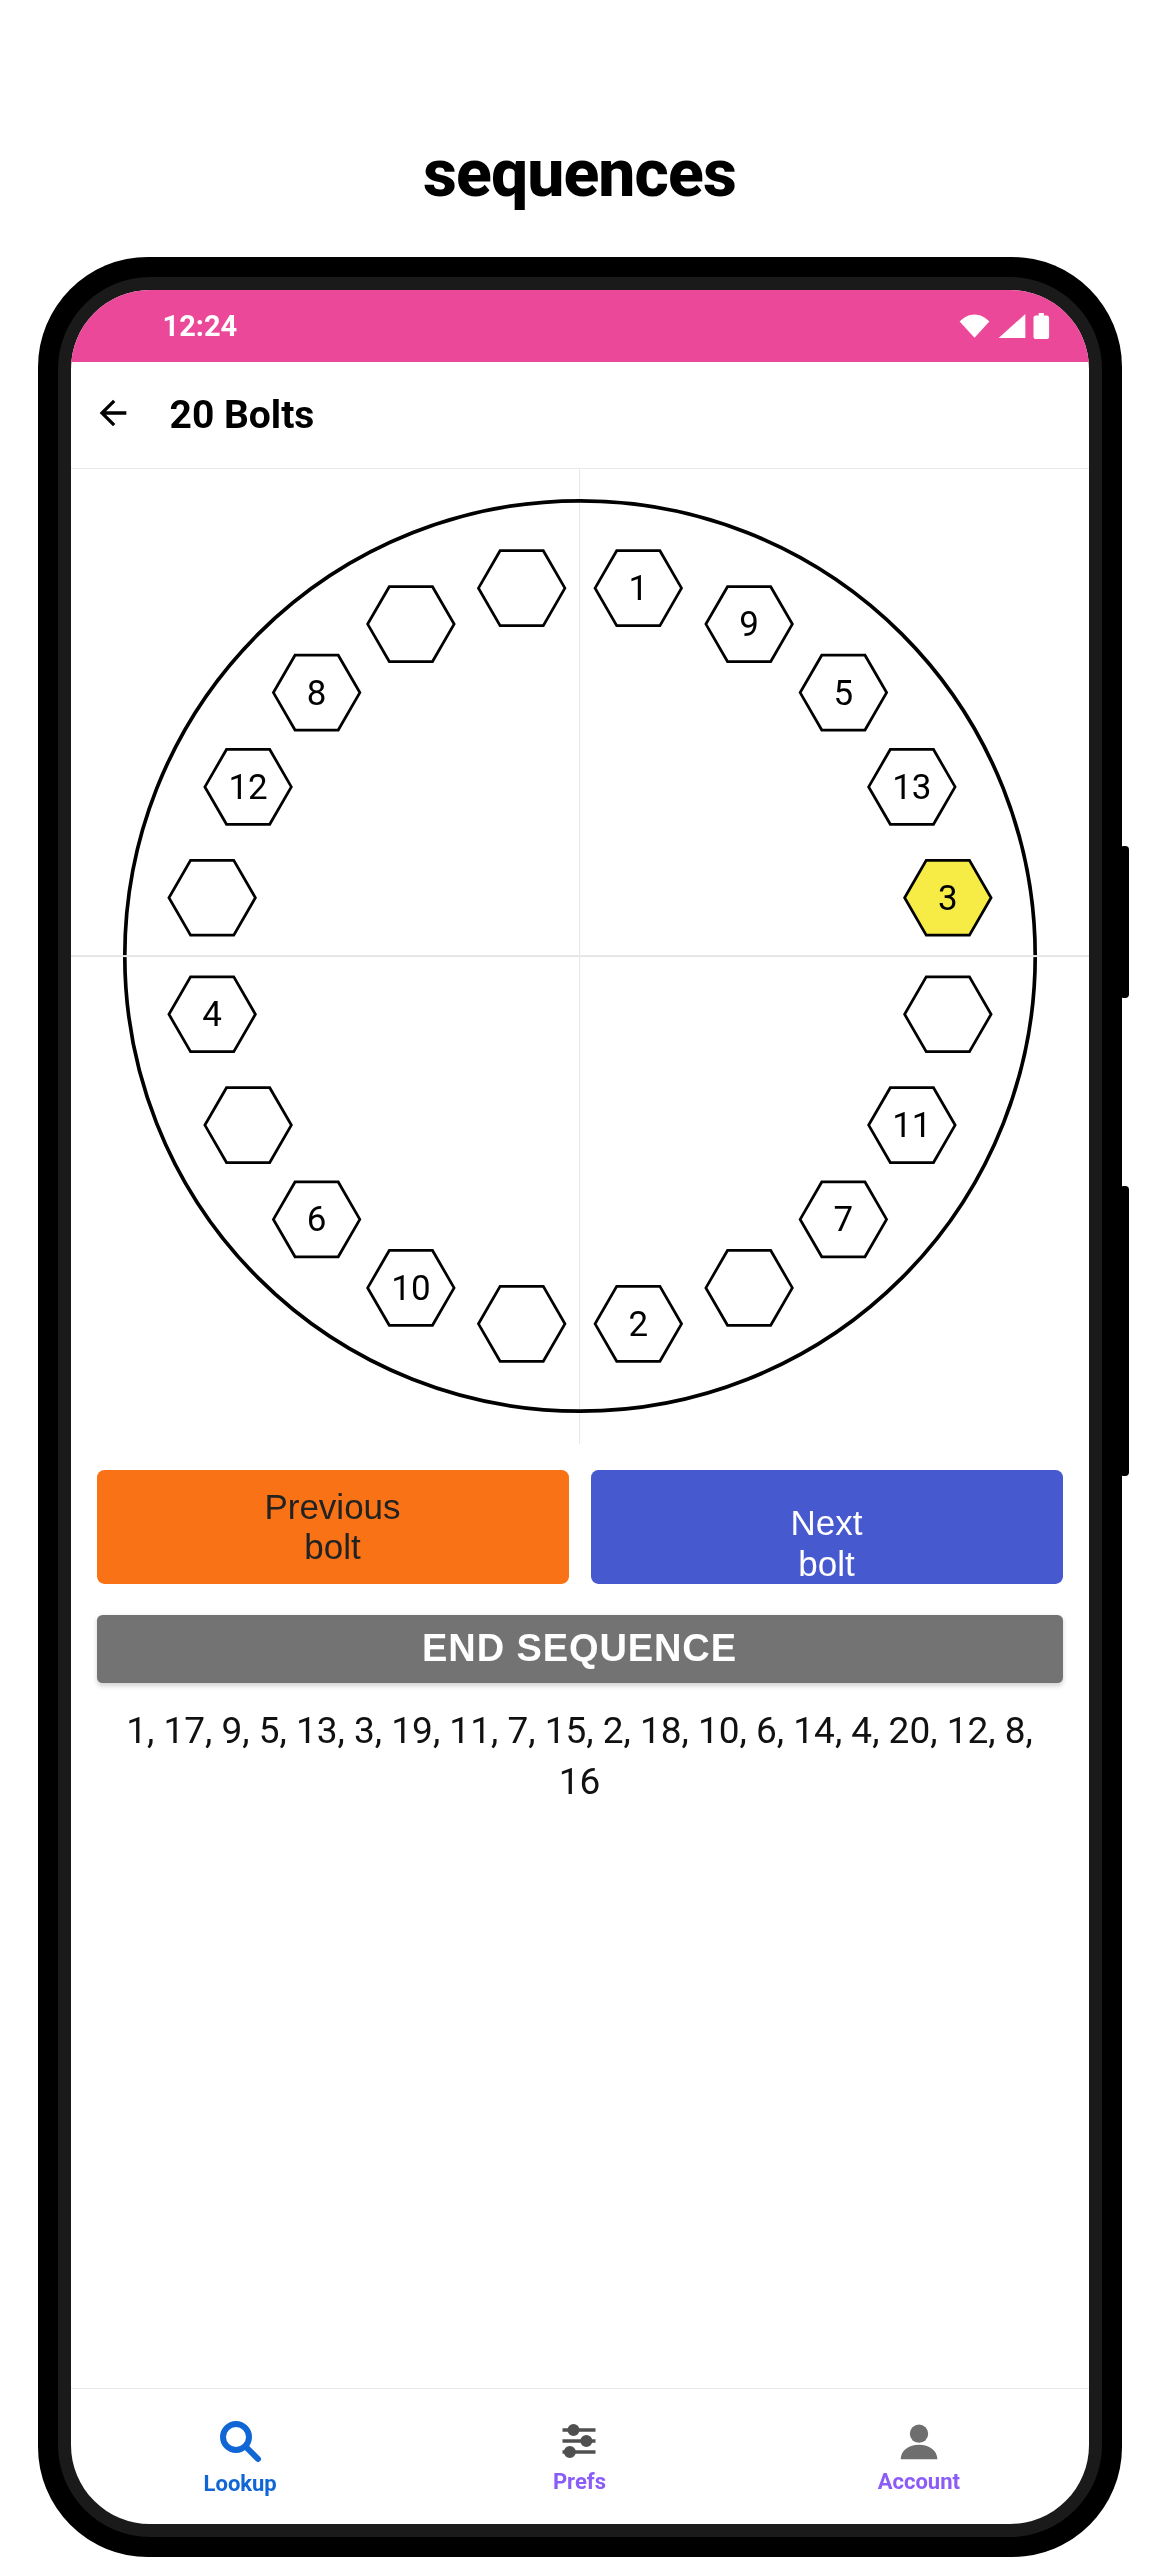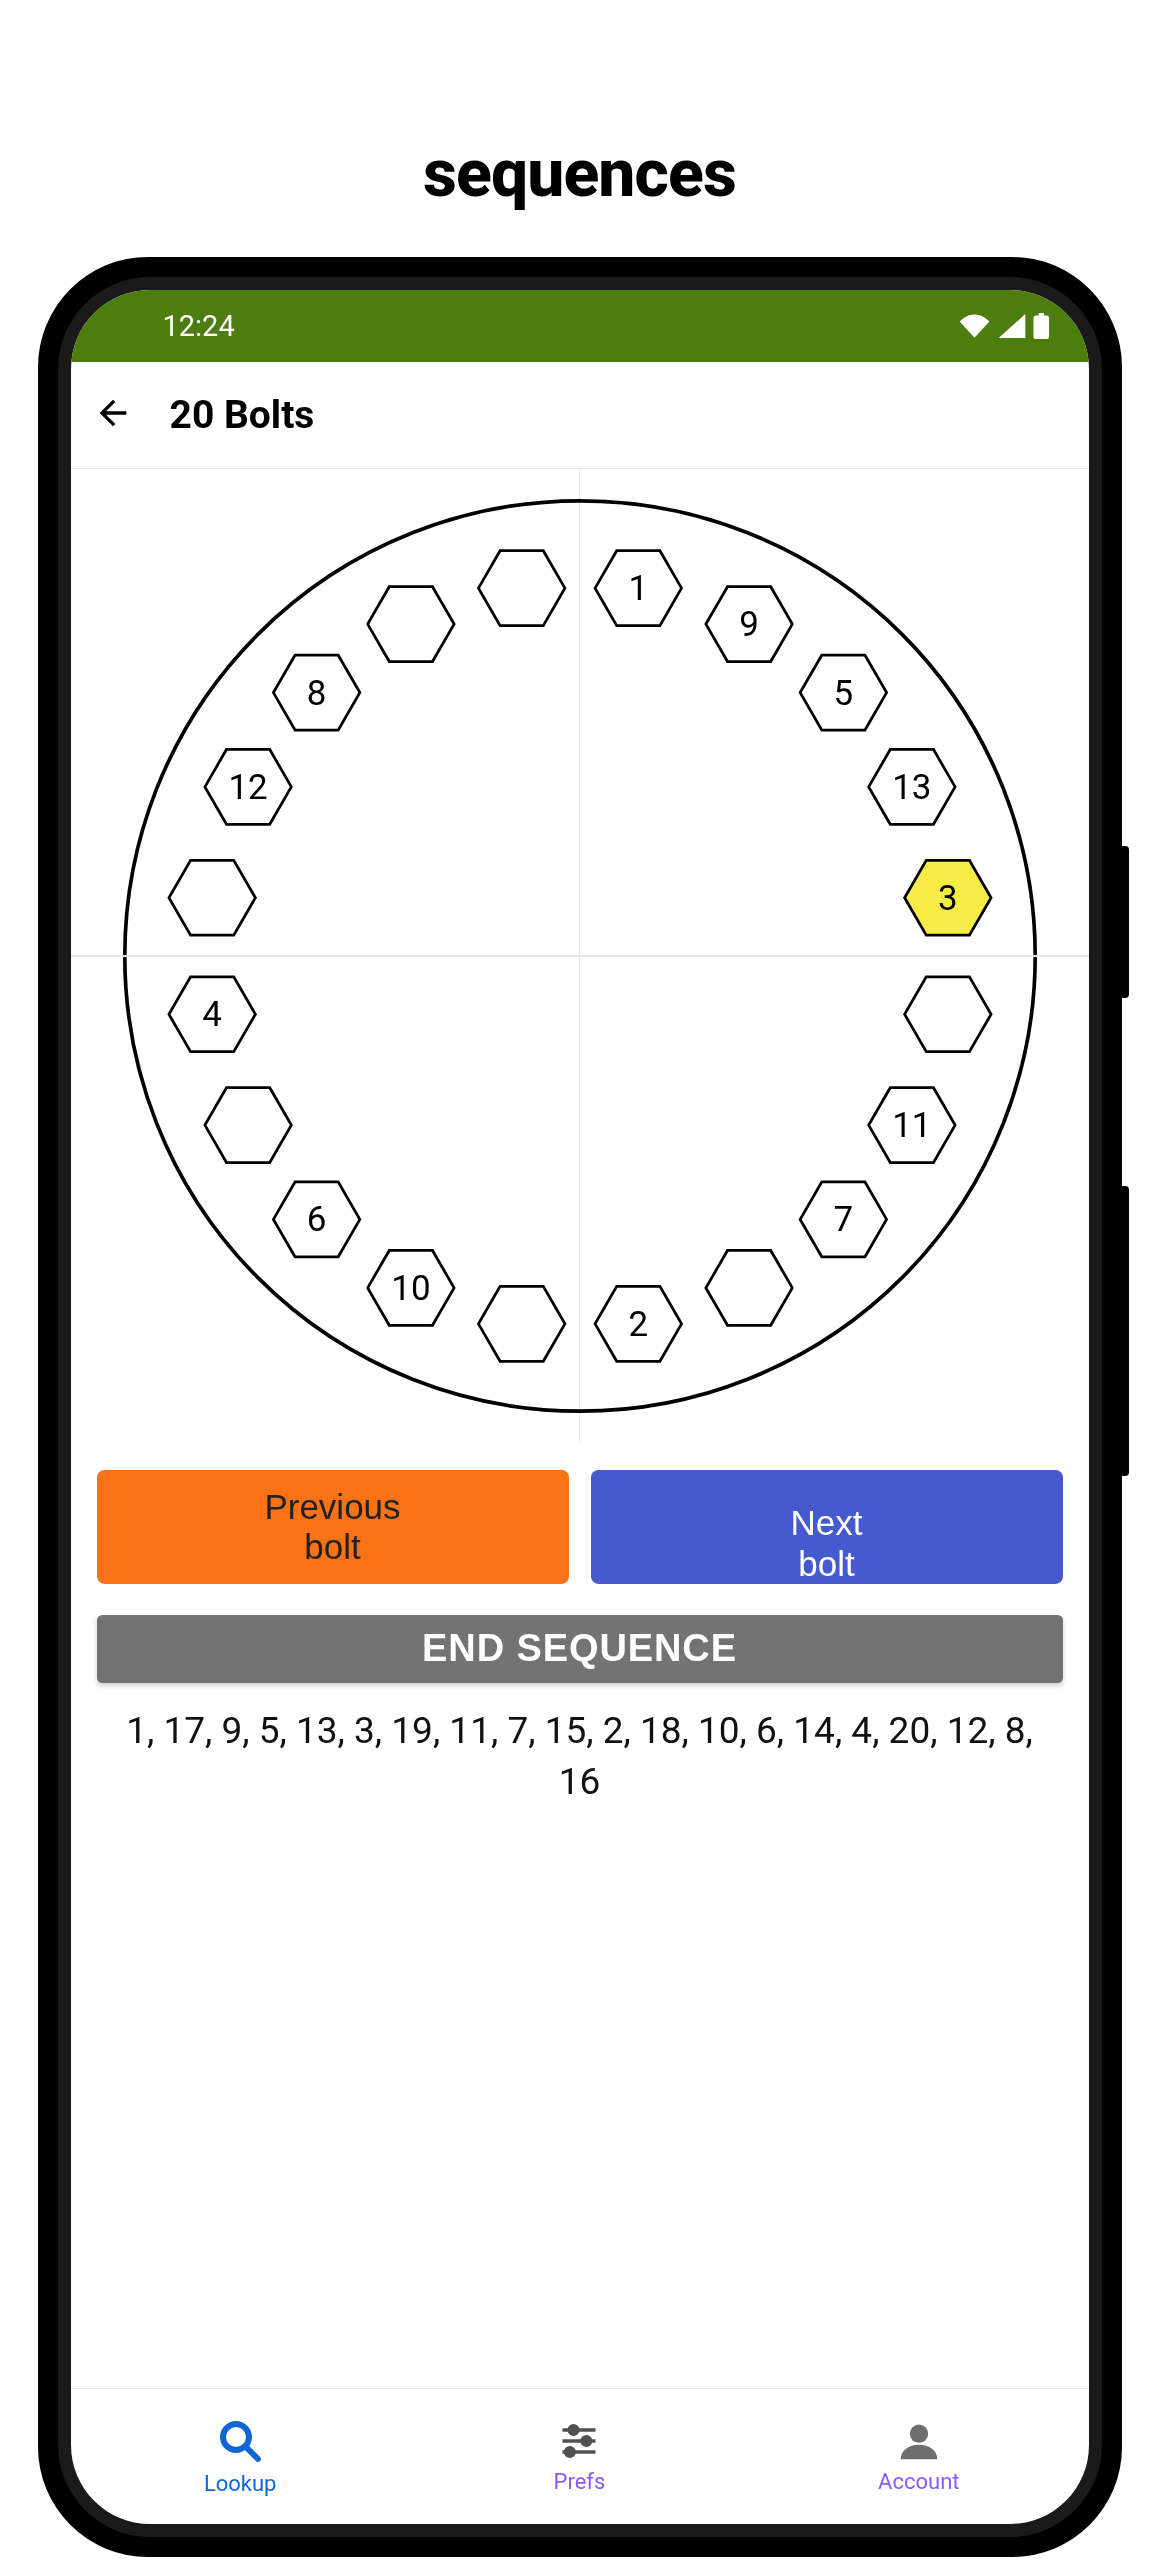--- a/index.html
+++ b/index.html
@@ -7,21 +7,21 @@
   .page { width: 1159px; height: 2576px; display: flex; flex-direction: column; align-items: center; }
   .hero-title { font-size: 66px; font-weight: 800; text-align: center; line-height: 1.12; margin-top: 63px; letter-spacing: -0.9px; }
   .phone-wrap { position: relative; margin-top: 46px; }
   .phone-body { position: relative; width: 1084px; height: 2300px; background: #000; border-radius: 110px; padding: 20px; }
   .phone-inner { position: relative; width: 100%; height: 100%; background: #1a1a1a; border-radius: 92px; padding: 13px; }
   .screen { position: relative; width: 100%; height: 100%; background: #fff; border-radius: 79px; overflow: hidden; display: flex; flex-direction: column; }
   .side-btn { position: absolute; right: -7.4px; width: 9.2px; background: #000; border-radius: 3.7px; }
   .side-btn.b1 { top: 589px; height: 152px; }
   .side-btn.b2 { top: 929px; height: 290px; }
 
-  .statusbar { height: 72px; background: #4d7c0f; display: flex; align-items: center; justify-content: space-between; padding: 0 39px 0 92px; color: #fff; font-size: 29px; font-weight: 400; }
+  .statusbar { height: 72px; background: #ec4899; display: flex; align-items: center; justify-content: space-between; padding: 0 39px 0 92px; color: #fff; font-size: 29px; font-weight: 700; }
   .status-icons { display: flex; align-items: center; gap: 7.4px; }
 
   .appbar { height: 107px; display: flex; align-items: center; padding: 12px 22px; gap: 37px; border-bottom: 1.8px solid #e9e9e9; }
   .back-arrow { width: 40px; height: 40px; }
   .appbar-title { font-size: 39px; font-weight: 700; color: #000; }
 
   .diagram-area { position: relative; height: 975px; }
   .diagram-area::before, .diagram-area::after { content:""; position:absolute; background:#e6e6e6; }
   .diagram-area::before { left:50%; top:0; width:1.8px; height:100%; transform:translateX(-0.9px); }
   .diagram-area::after { top:50%; left:0; height:1.8px; width:100%; transform:translateY(-0.9px); }
@@ -35,21 +35,21 @@
   .btn.prev { background: #f97316; color: #222; }
   .btn.next { background: #4759cf; color: #ffffff; align-items: flex-end; }
 
   .end-row { padding: 31px 26px 0 26px; }
   .btn-end { width: 100%; height: 68px; background: #737373; color: #fff; border: none; border-radius: 5.5px; font-size: 38px; font-weight: 700; letter-spacing: 0.9px; cursor:pointer; box-shadow: 0 2.8px 5.5px rgba(0,0,0,.18); text-align: center; }
 
   .sequence-text { padding: 22px 33px 0 33px; font-size: 37px; text-align: center; color: #111; line-height: 1.38; }
 
   .bottom-nav { margin-top: auto; height: 136px; border-top: 1.8px solid #e9e9e9; display: flex; }
   .nav-item { flex: 1; display: flex; flex-direction: column; align-items: center; justify-content: center; gap: 5.5px; cursor:pointer; }
-  .nav-label { font-size: 22px; font-weight: 400; }
+  .nav-label { font-size: 22px; font-weight: 700; }
   .nav-item.active .nav-label { color: #1166d6; }
   .nav-item.inactive .nav-label { color: #8b5cf6; }
 </style>
 </head>
 <body>
 
 <div class="page">
   <div class="hero-title">
     <br>
     <span>sequences</span>

